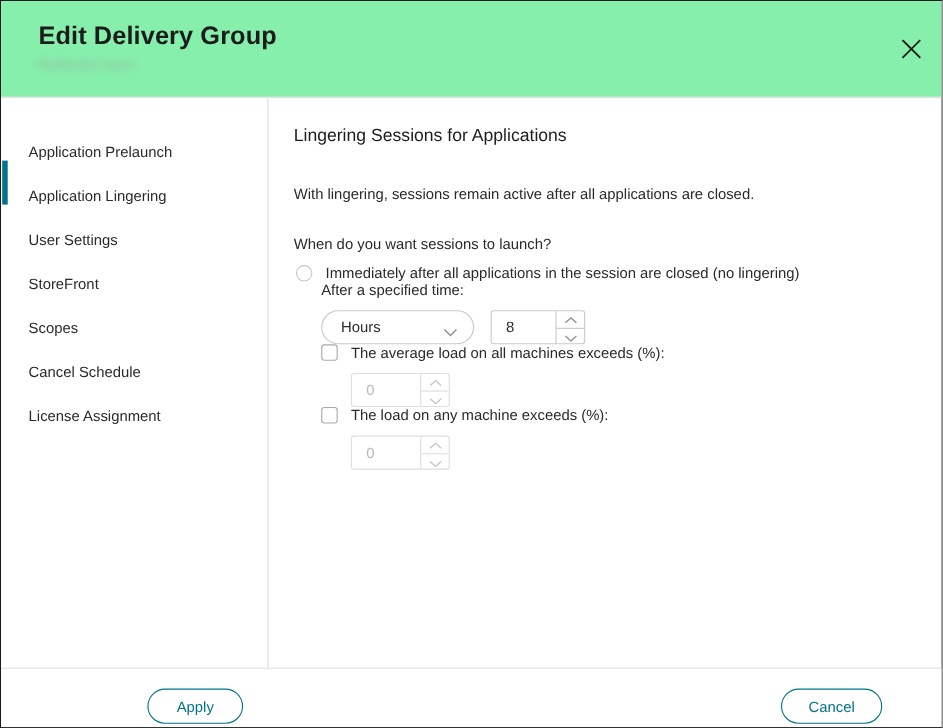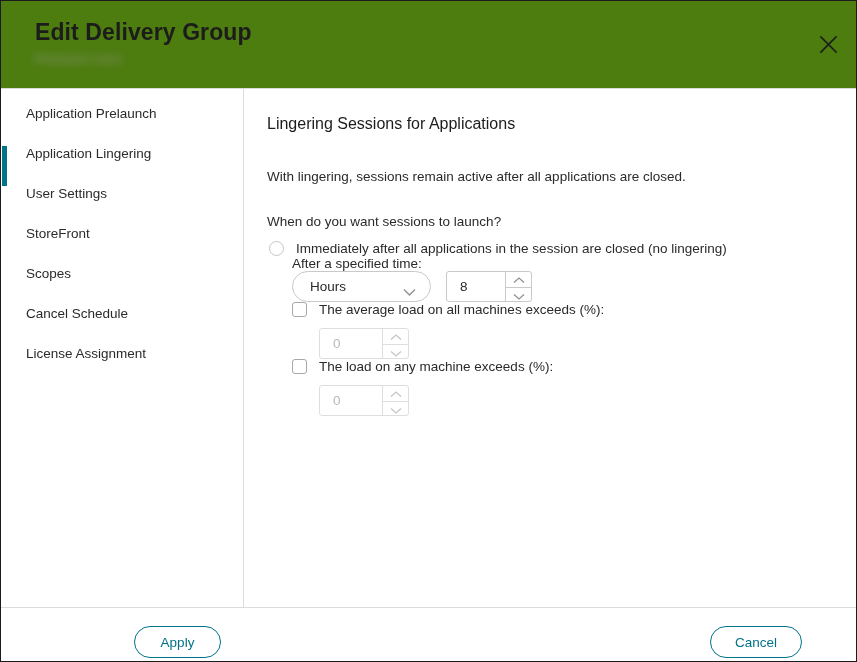--- a/index.html
+++ b/index.html
@@ -22,21 +22,21 @@
     overflow: hidden;
   }
 
   
   .header {
     position: absolute;
     left: 0; top: 0;
     width: 855px;
     height: 87px;
     box-sizing: border-box;
-    background: #4d7c0f;
+    background: #86efac;
   }
   .header-title {
     position: absolute;
     left: 34px;
     top: 18px;
     font-size: 23px;
     font-weight: bold;
     color: #1c1c1c;
     letter-spacing: 0.1px;
     white-space: nowrap;
@@ -101,21 +101,21 @@
     top: 0;
     width: 1px;
     height: 518px;
     background: #dcdcdc;
   }
 
   .nav-item {
     position: relative;
     height: 40px;
     display: flex;
-    align-items: flex-start;
+    align-items: flex-end;
     padding-left: 25px;
     box-sizing: border-box;
     cursor: pointer;
     font-size: 13.5px;
     color: #2a2a2a;
   }
   .nav-item:first-child { margin-top: 17px; }
   .nav-item .nav-label { white-space: nowrap; }
   .nav-item.active::before {
     content: "";
@@ -203,20 +203,21 @@
   }
   .sub-label {
     font-size: 13.5px;
     color: #2a2a2a;
     white-space: nowrap;
   }
 
   .field-row {
     display: flex;
     align-items: center;
+    margin-top: 11px;
   }
 
   
   .select-box {
     position: relative;
     width: 139px;
     height: 31px;
     box-sizing: border-box;
     border: 1px solid #c9c9c9;
     border-radius: 16px;

